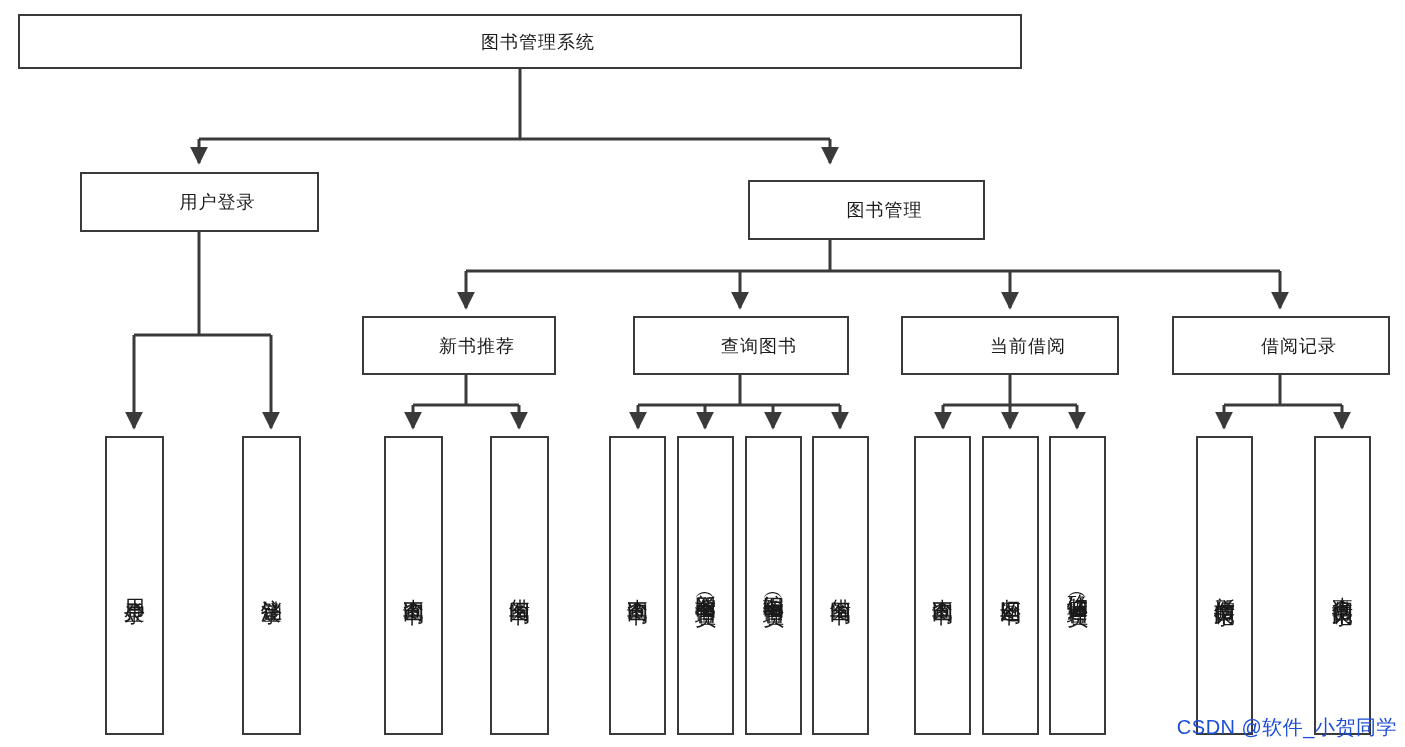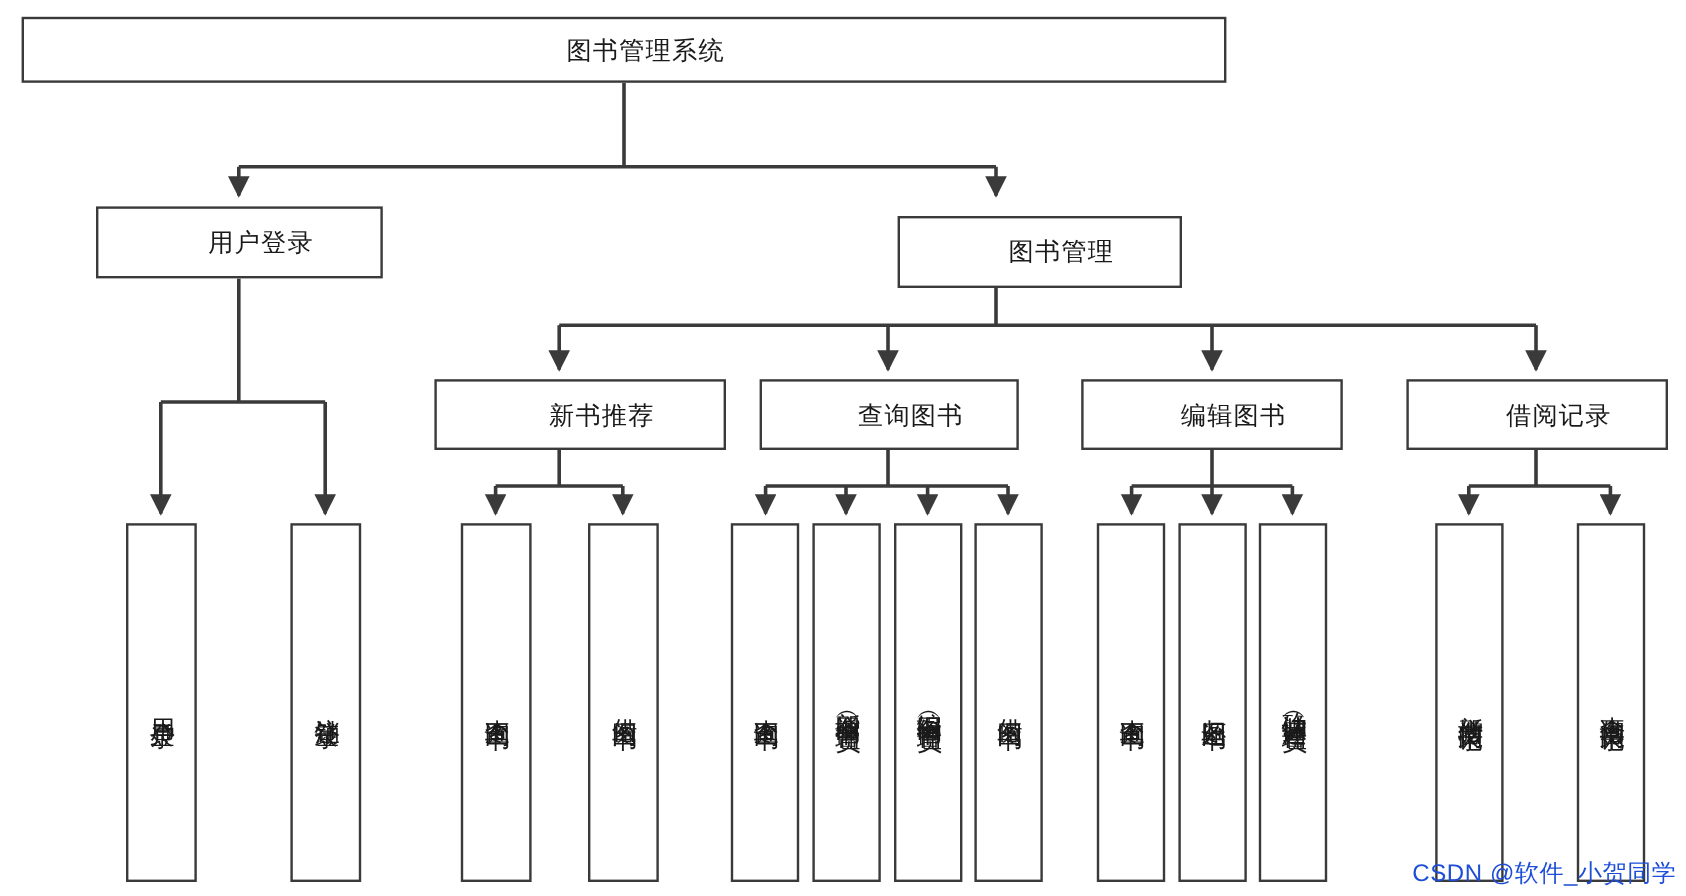--- a/index.html
+++ b/index.html
@@ -30,21 +30,21 @@
     position: absolute;
     box-sizing: border-box;
     border: 2px solid #3a3a3a;
     background: #ffffff;
     display: flex;
     align-items: center;
     justify-content: center;
     color: #1a1a1a;
   }
   .node.horiz {
-    font-size: 21px;
+    font-size: 18px;
     letter-spacing: 1px;
     padding-left: 36px;
   }
   .node.vert {
     writing-mode: vertical-rl;
     text-orientation: upright;
     font-size: 21px;
     letter-spacing: 2px;
     padding: 6px 0;
     line-height: 1.05;
@@ -125,30 +125,30 @@
   </div>
 
   <div class="node horiz" style="left:80px; top:172px; width:239px; height:60px;">
     <span>用户登录</span>
   </div>
 
   <div class="node horiz" style="left:712px; top:180px; width:237px; height:60px;margin-left:36px;">
     <span>图书管理</span>
   </div>
 
-  <div class="node horiz" style="left:362px; top:316px; width:243px; height:59px;justify-content:center;">
+  <div class="node horiz" style="left:362px; top:316px; width:194px; height:59px;justify-content:center;">
     <span>新书推荐</span>
   </div>
 
   <div class="node horiz" style="left:633px; top:316px; width:216px; height:59px;">
     <span>查询图书</span>
   </div>
 
   <div class="node horiz" style="left:901px; top:316px; width:218px; height:59px;">
-    <span>编辑图书</span>
+    <span>当前借阅</span>
   </div>
 
   <div class="node horiz" style="left:1172px; top:316px; width:218px; height:59px;font-family:Liberation Serif, serif;">
     <span>借阅记录</span>
   </div>
 
   <div class="node vert" style="left:105px; top:436px; width:59px; height:299px;">
     <span class="vtext">用户登录</span>
   </div>
 

